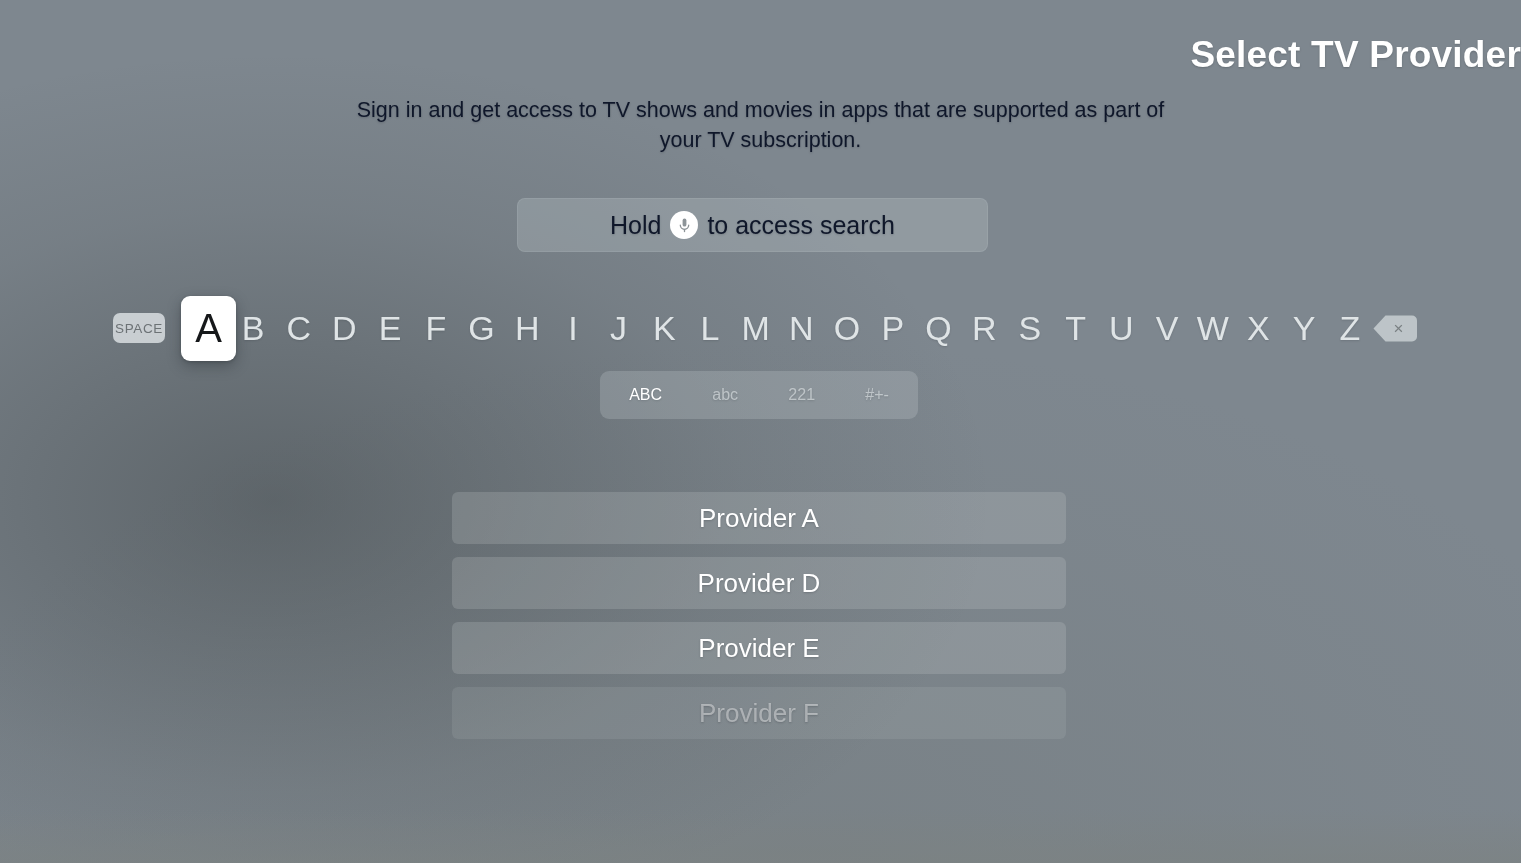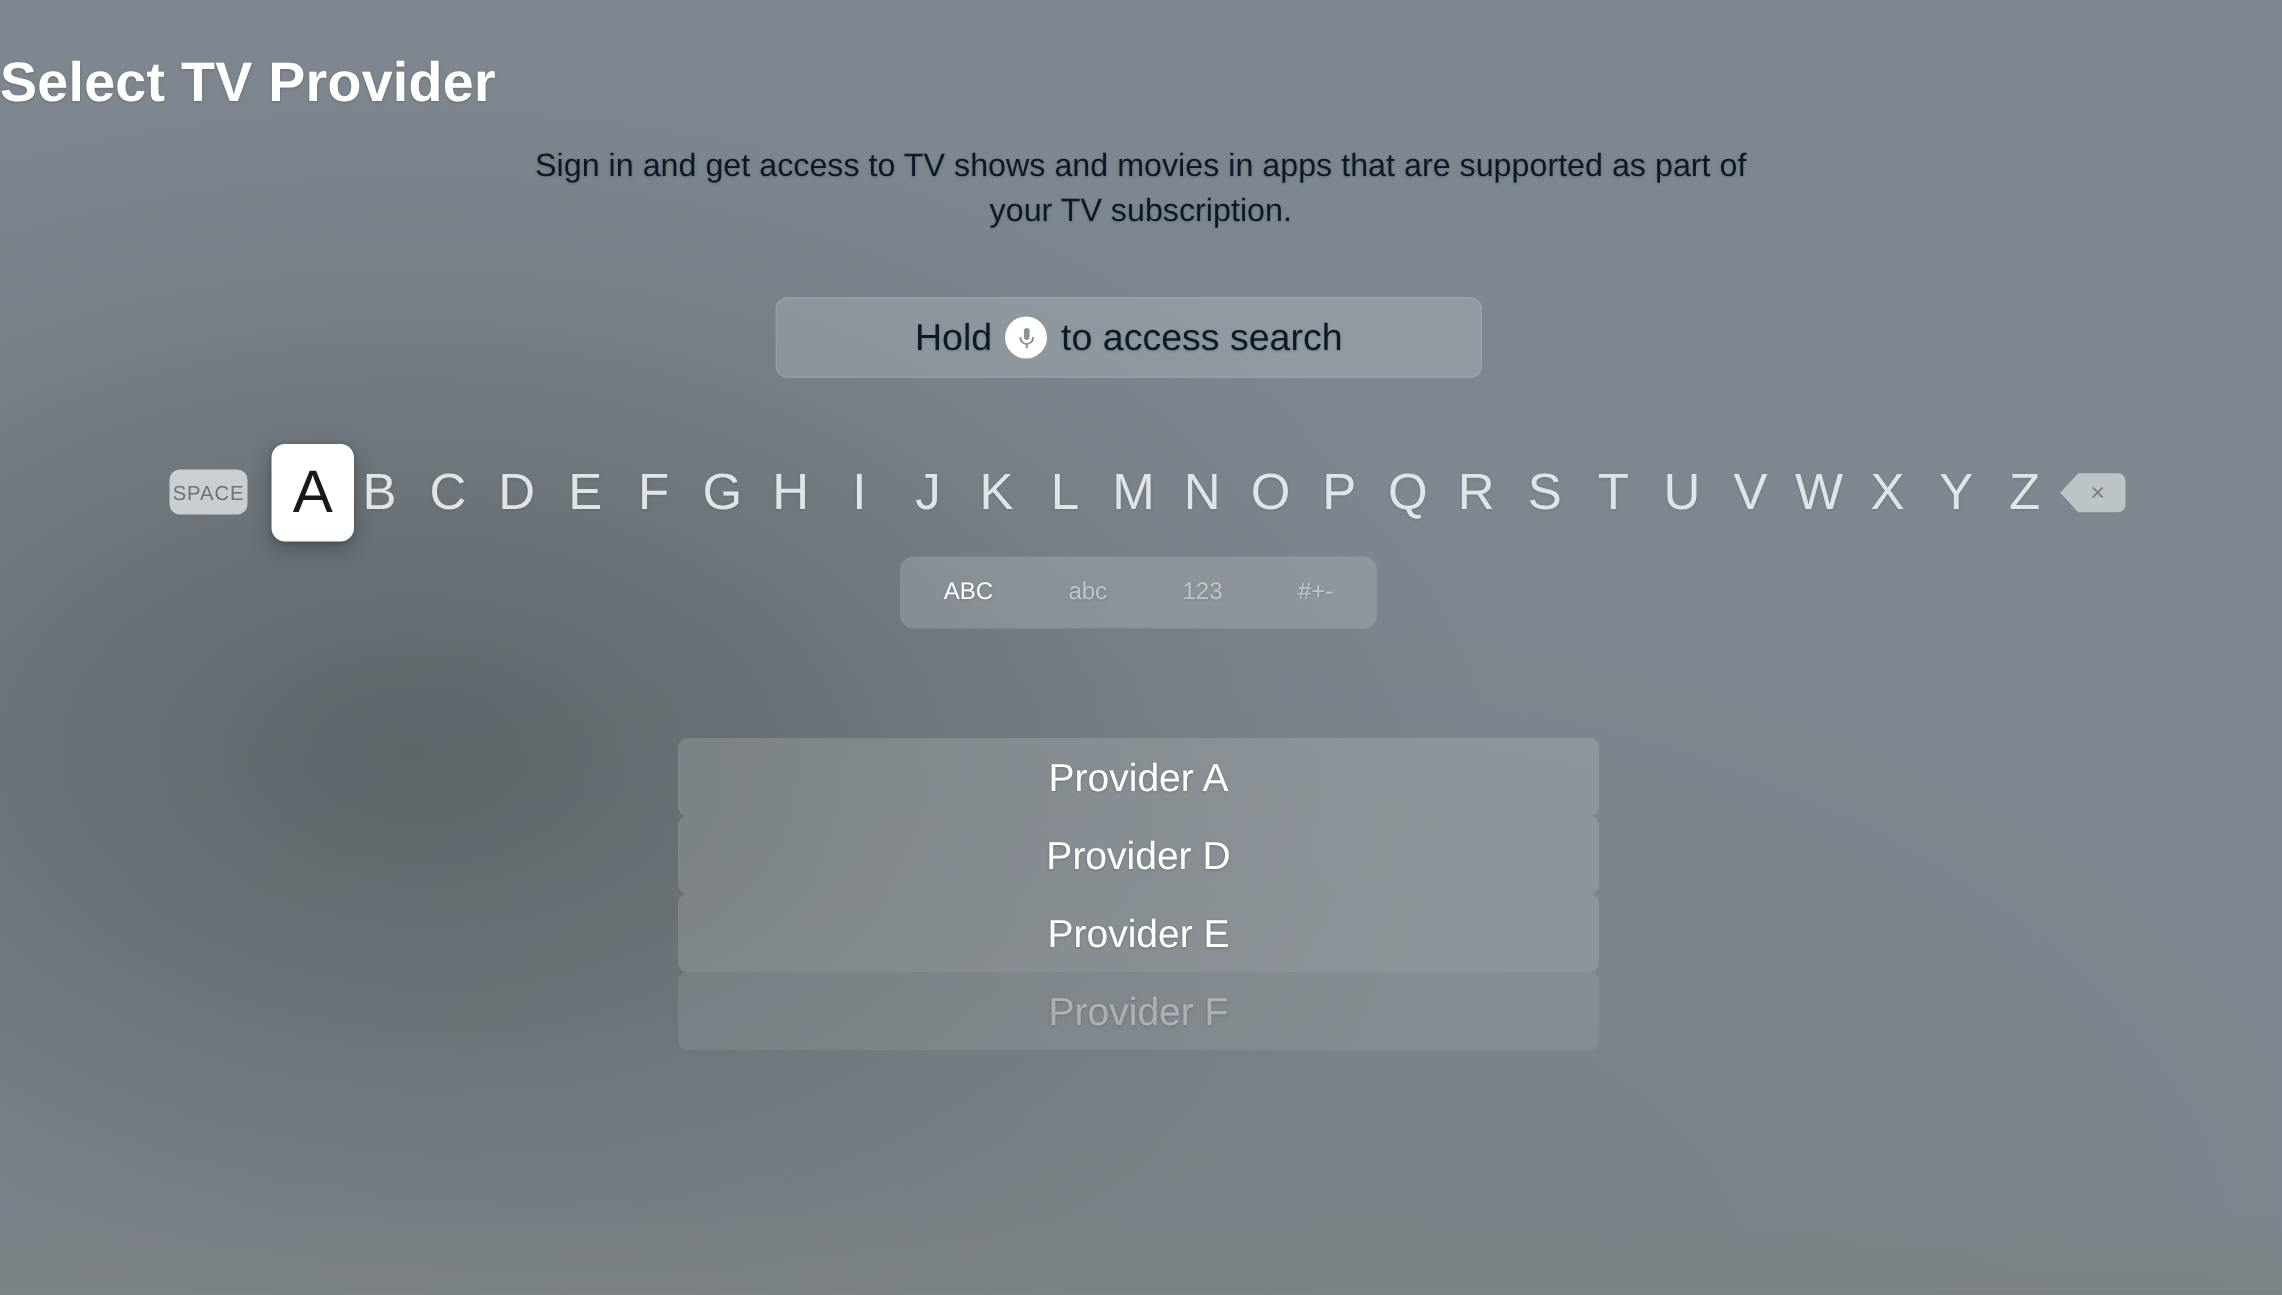--- a/index.html
+++ b/index.html
@@ -40,21 +40,21 @@
     position: absolute;
     inset: 0;
   }
 
   
   #page-title {
     position: absolute;
     top: 34px;
     left: 0;
     width: 100%;
-    text-align: left;
+    text-align: right;
     font-size: 37px;
     font-weight: bold;
     color: #ffffff;
     letter-spacing: 0.2px;
     text-shadow: 0 1px 2px rgba(40,45,50,0.28);
   }
   #page-subtitle {
     position: absolute;
     top: 95px;
     left: 50%;
@@ -208,20 +208,21 @@
   
   #provider-list {
     position: absolute;
     left: 452px;
     top: 492px;
     width: 614px;
   }
   .provider-row {
     width: 614px;
     height: 52px;
+    margin-bottom: 13px;
     border-radius: 6px;
     background: rgba(208,216,214,0.20);
     display: flex;
     align-items: center;
     justify-content: center;
     box-sizing: border-box;
   }
   .provider-row .label {
     font-size: 26px;
     color: #ffffff;
@@ -361,21 +362,21 @@
           <path d="M13.5 1.5 H40 a5 5 0 0 1 5 5 V22.5 a5 5 0 0 1 -5 5 H13.5 L1.5 14.5 Z" fill="rgba(214,220,222,0.72)"></path>
         </svg>
         <span class="x">×</span>
       </div>
     </div>
   </div>
 
   <div id="mode-selector">
       <div class="mode active">ABC</div>
       <div class="mode">abc</div>
-      <div class="mode">123</div>
+      <div class="mode">221</div>
       <div class="mode">#+-</div>
     </div>
 
   <div id="provider-list">
       <div class="provider-row">
         <div class="label">Provider A</div>
       </div>
       <div class="provider-row">
         <div class="label">Provider D</div>
       </div>

